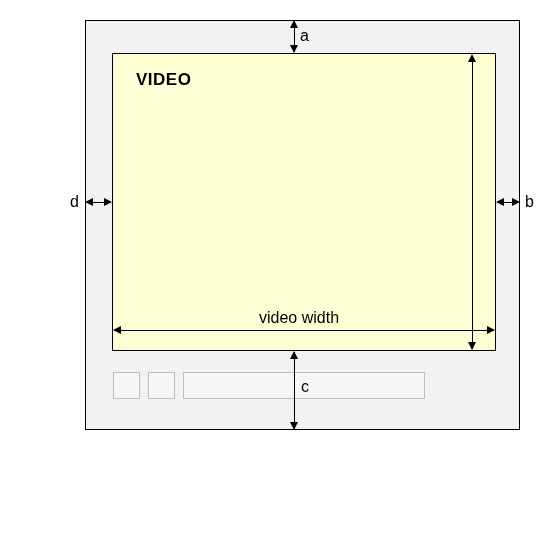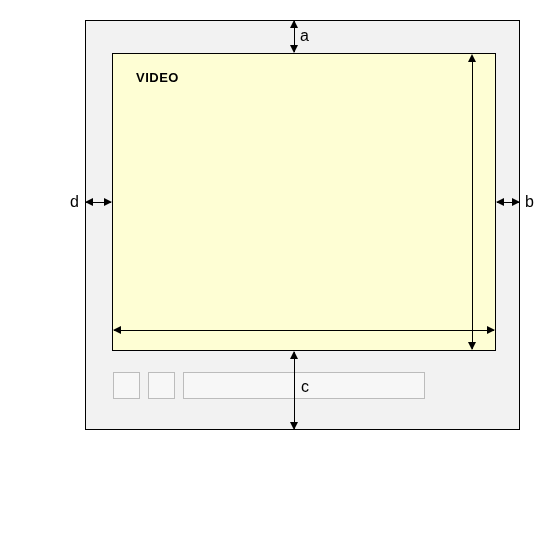--- a/index.html
+++ b/index.html
@@ -35,21 +35,21 @@
     height: 298px;
     background: #FEFED4;
     border: 1px solid #000;
     box-sizing: border-box;
   }
   .video-label {
     position: absolute;
     left: 136px;
     top: 70px;
     font-weight: bold;
-    font-size: 13px;
+    font-size: 17px;
     letter-spacing: 0.5px;
   }
   .annot {
     position: absolute;
     font-size: 16px;
     line-height: 1;
     white-space: nowrap;
   }
   .ctrl-btn {
     position: absolute;
@@ -110,20 +110,21 @@
   <div class="video"></div>
   <div class="video-label">VIDEO</div>
 
   <div class="ctrl-btn" style="left:113px; top:372px; width:27px; height:27px;"></div>
   <div class="ctrl-btn" style="left:148px; top:372px; width:27px; height:27px;"></div>
   <div class="ctrl-bar" style="left:183px; top:372px; width:242px; height:27px;"></div>
 
   <div class="dim-h" style="left:114px; top:330px; width:380px;"></div>
   <div class="arrow left" style="left:113px; top:326px;"></div>
   <div class="arrow right" style="left:487px; top:326px;"></div>
+  <div class="annot" style="left:259px; top:310px;">video width</div>
 
   <div class="dim-v" style="left:472px; top:56px; height:293px;"></div>
   <div class="arrow up" style="left:468px; top:54px;"></div>
   <div class="arrow down" style="left:468px; top:342px;"></div>
 
   <div class="dim-v" style="left:294px; top:21px; height:31px;"></div>
   <div class="arrow up" style="left:290px; top:20px;"></div>
   <div class="arrow down" style="left:290px; top:45px;"></div>
   <div class="annot" style="left:300px; top:28px;">a</div>
 

